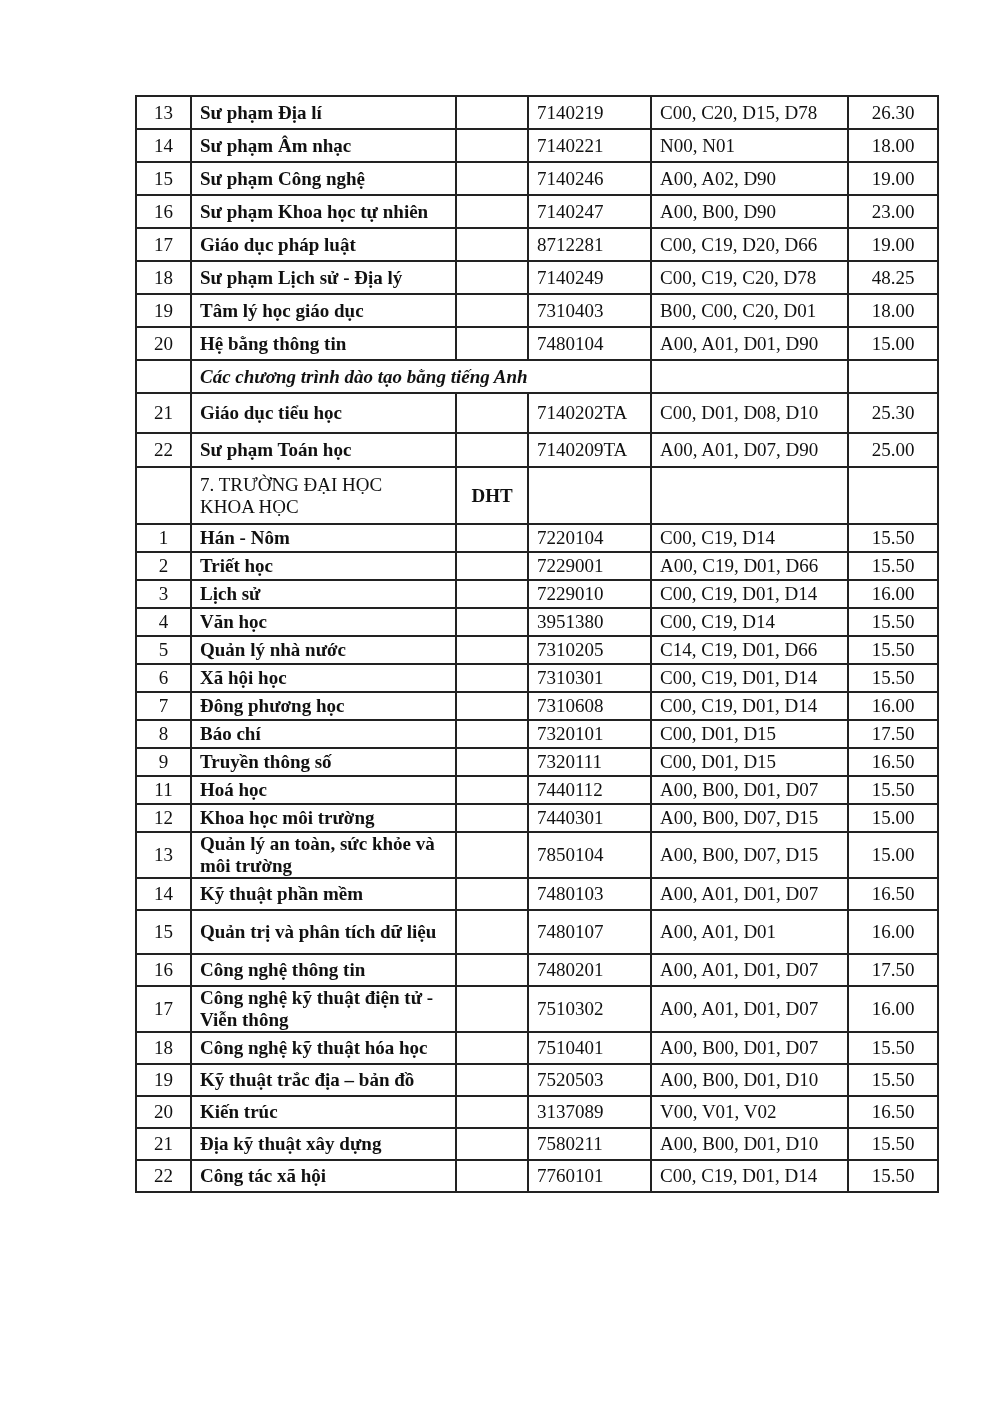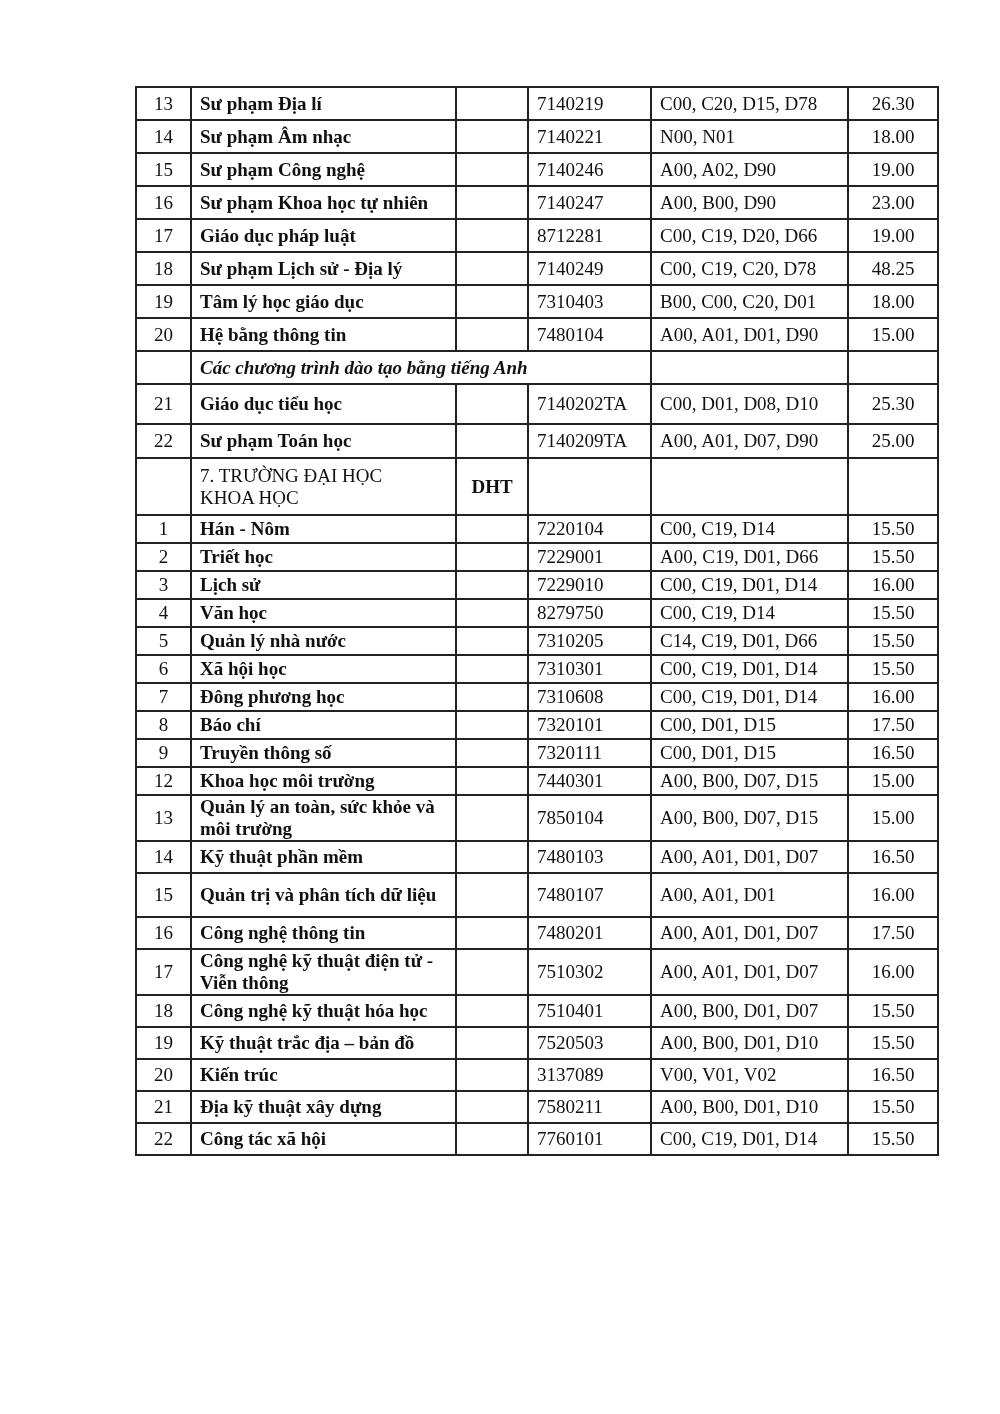--- a/index.html
+++ b/index.html
@@ -1,19 +1,19 @@
 <!DOCTYPE html>
 <html><head>
 <meta charset="utf-8">
 <style>
   html, body { margin: 0; padding: 0; background: #ffffff; }
   body { width: 1000px; height: 1414px; position: relative; overflow: hidden;
          font-family: "Liberation Serif", "DejaVu Serif", serif; color: #111; }
   table.score-table {
-    position: absolute; left: 135px; top: 86px;
+    position: absolute; left: 135px; top: 95px;
     border-collapse: collapse; table-layout: fixed;
     width: 802px;
     font-size: 19px;
   }
   table.score-table td {
     border: 2px solid #222;
     padding: 0 8px;
     vertical-align: middle;
     line-height: 22px;
     overflow: hidden;
@@ -171,21 +171,21 @@
         <td class="name">Lịch sử</td>
         <td></td>
         <td class="code">7229010</td>
         <td class="comb">C00, C19, D01, D14</td>
         <td class="score">16.00</td>
       </tr>
       <tr class="h30">
         <td class="no">4</td>
         <td class="name">Văn học</td>
         <td></td>
-        <td class="code">8279750</td>
+        <td class="code">3951380</td>
         <td class="comb">C00, C19, D14</td>
         <td class="score">15.50</td>
       </tr>
       <tr class="h30">
         <td class="no">5</td>
         <td class="name">Quản lý nhà nước</td>
         <td></td>
         <td class="code">7310205</td>
         <td class="comb">C14, C19, D01, D66</td>
         <td class="score">15.50</td>
@@ -214,20 +214,28 @@
         <td class="comb">C00, D01, D15</td>
         <td class="score">17.50</td>
       </tr>
       <tr class="h30">
         <td class="no">9</td>
         <td class="name">Truyền thông số</td>
         <td></td>
         <td class="code">7320111</td>
         <td class="comb">C00, D01, D15</td>
         <td class="score">16.50</td>
+      </tr>
+      <tr class="h30">
+        <td class="no">11</td>
+        <td class="name">Hoá học</td>
+        <td></td>
+        <td class="code">7440112</td>
+        <td class="comb">A00, B00, D01, D07</td>
+        <td class="score">15.50</td>
       </tr>
       <tr class="h30">
         <td class="no">12</td>
         <td class="name">Khoa học môi trường</td>
         <td></td>
         <td class="code">7440301</td>
         <td class="comb">A00, B00, D07, D15</td>
         <td class="score">15.00</td>
       </tr>
       <tr class="h46">

